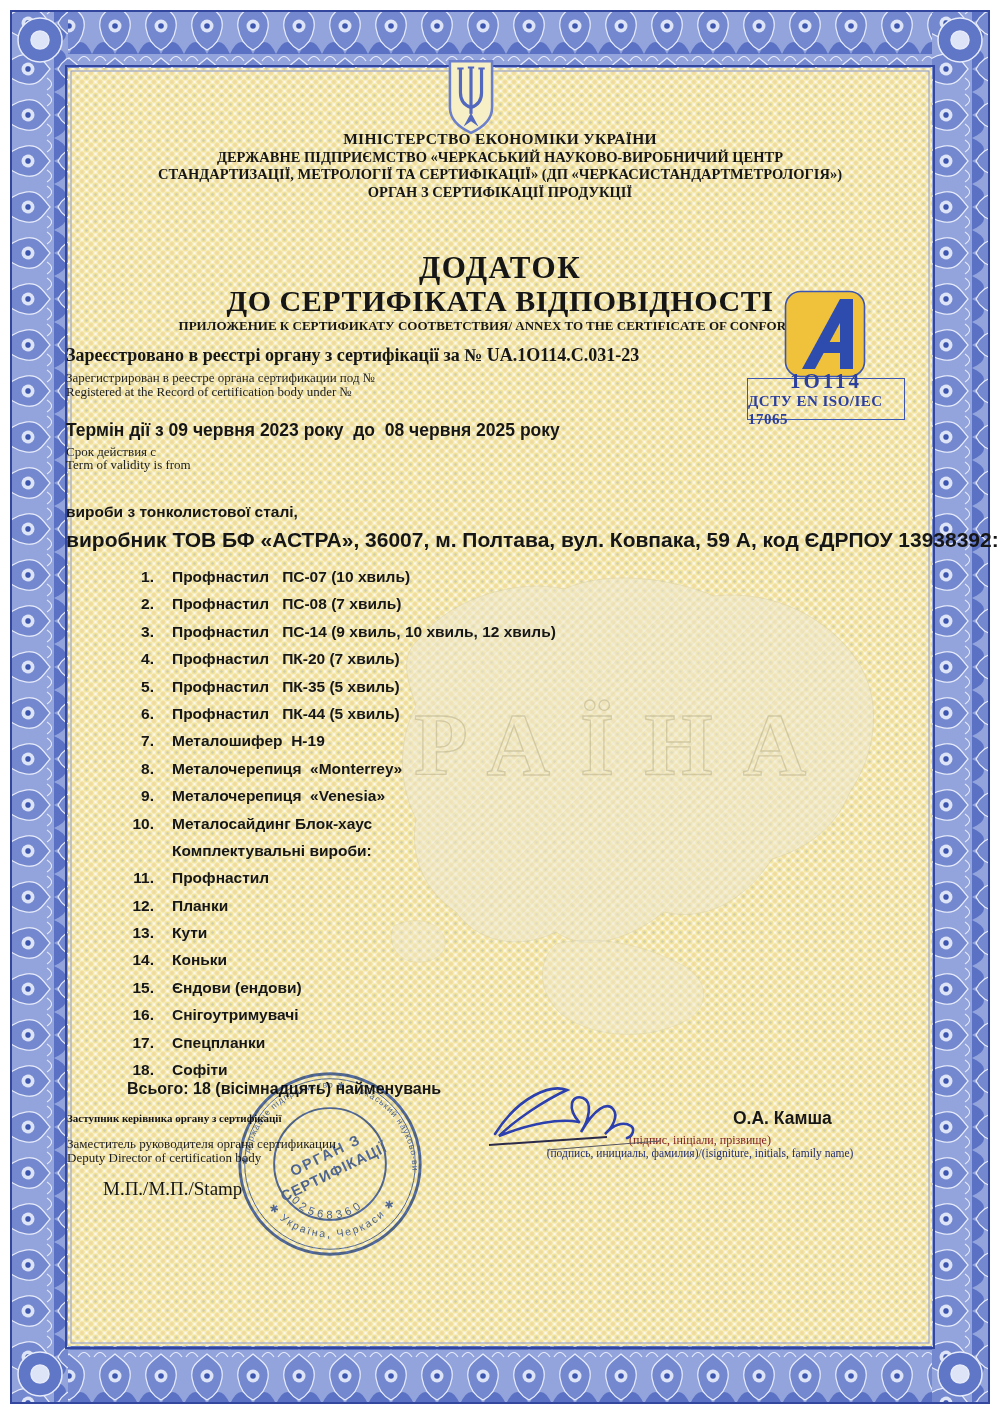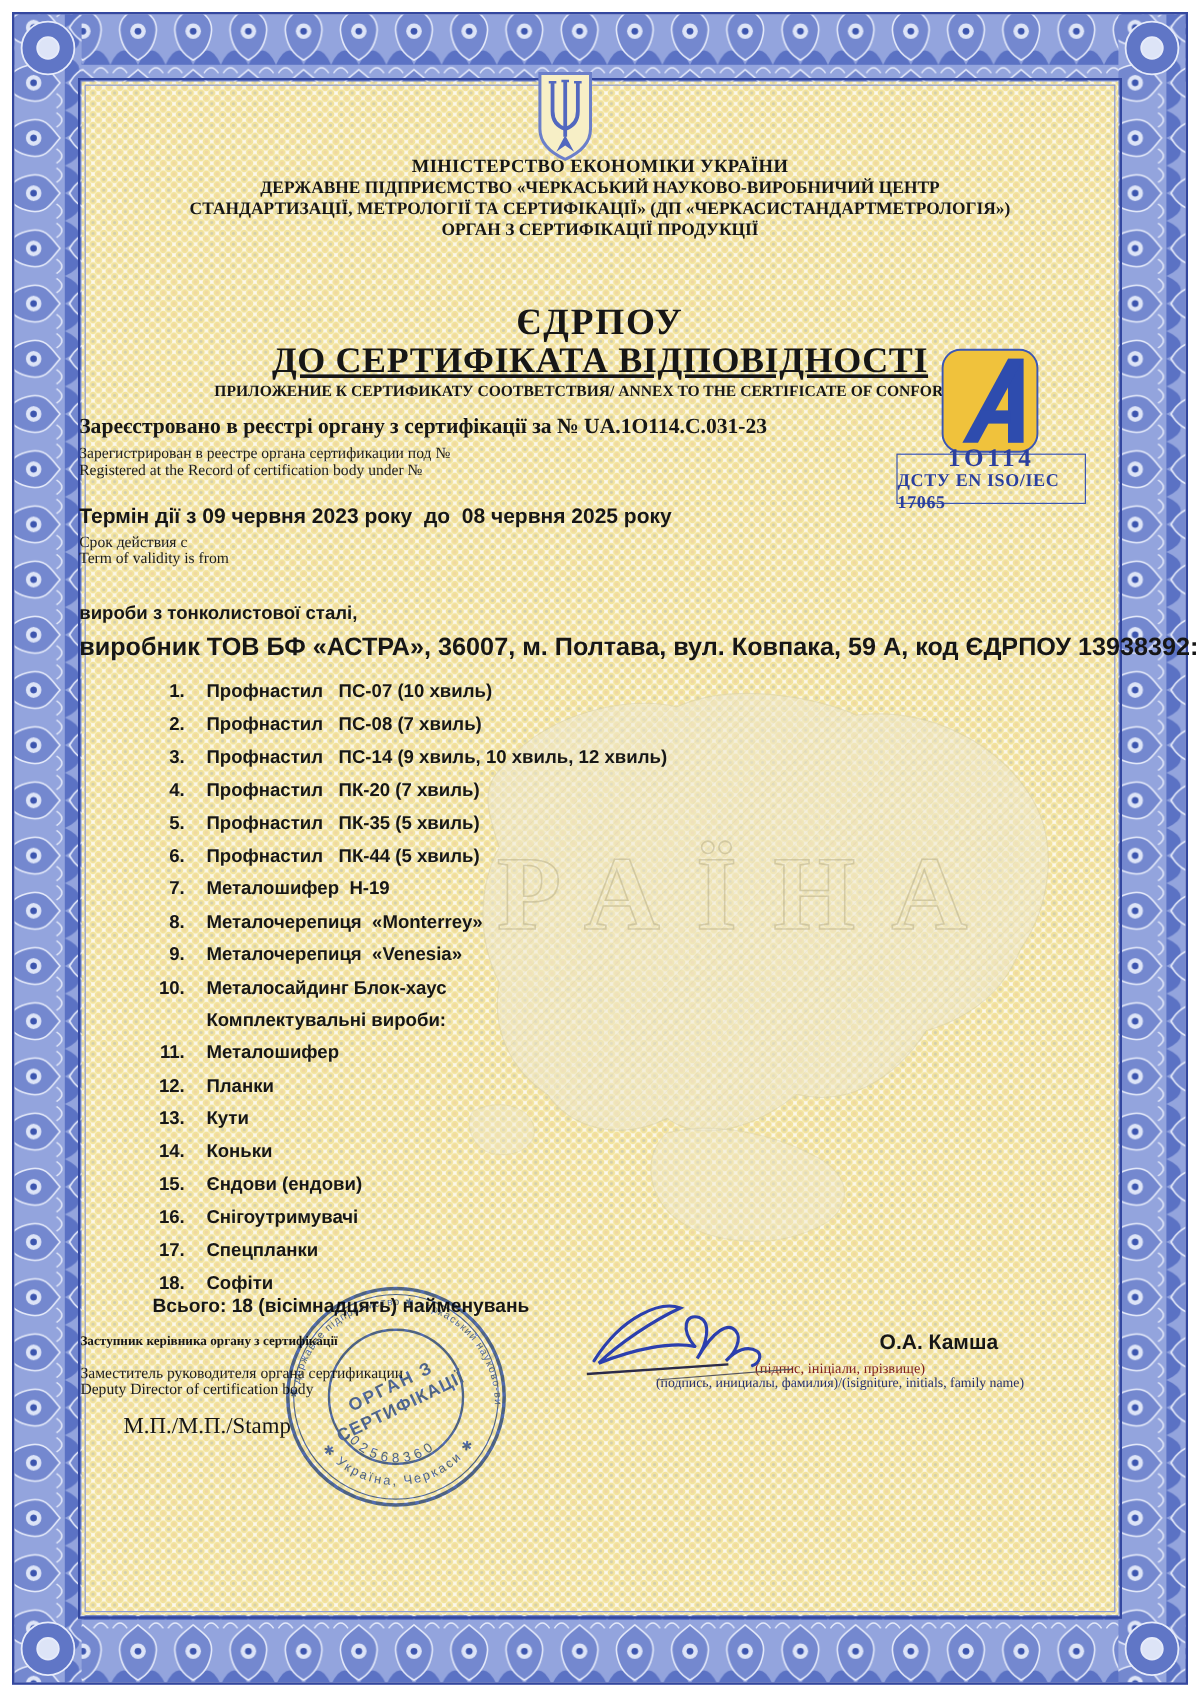--- a/index.html
+++ b/index.html
@@ -14,21 +14,21 @@
       radial-gradient(circle, rgba(242,226,152,.95) 0 2.6px, transparent 3.5px) 0 0/9px 9px,
       radial-gradient(circle, rgba(242,226,152,.95) 0 2.6px, transparent 3.5px) 4.5px 4.5px/9px 9px,
       #fbf8ec;}
   svg.frame{left:0;top:0;}
   .hdr{left:70px;width:860px;text-align:center;font-weight:bold;line-height:1.18;}
   .hdr1{top:130px;font-size:15.5px;letter-spacing:.3px;}
   .hdr2{top:149px;font-size:14.5px;}
   .hdr3{top:166px;font-size:14.5px;}
   .hdr4{top:184px;font-size:14.5px;}
   .title1{left:70px;width:860px;top:250px;text-align:center;font-size:31px;font-weight:bold;letter-spacing:1.5px;}
-  .title2{left:70px;width:860px;top:284px;text-align:center;font-size:30px;font-weight:bold;letter-spacing:.5px;text-decoration:underline;}
+  .title2{left:70px;width:860px;top:284px;text-align:center;font-size:30px;font-weight:bold;letter-spacing:.5px;}
   .subtitle{left:70px;width:860px;top:318px;text-align:center;font-size:13px;font-weight:bold;}
   .reg-main{left:66px;top:345px;font-size:18px;font-weight:bold;}
   .sm{font-size:13px;line-height:1.1;color:#1d1d1d;}
   .reg-ru{left:66px;top:371px;}
   .reg-en{left:66px;top:385px;}
   .term-main{left:66px;top:420px;font-size:17.5px;font-weight:bold;font-family:"Liberation Sans",sans-serif;white-space:pre-wrap;}
   .term-ru{left:66px;top:445px;}
   .term-en{left:66px;top:458px;}
   .prod1{left:66px;top:503px;font-size:15.5px;font-weight:bold;font-family:"Liberation Sans",sans-serif;}
   .prod2{left:66px;top:528px;font-size:21px;font-weight:bold;font-family:"Liberation Sans",sans-serif;}
@@ -123,21 +123,21 @@
     </g>
     <path d="M23 52 l-7 13 l7 -5 l7 5 z" fill="#5268bf"></path>
     <path d="M10 10 h6 M20 9 h6 M30 10 h6" stroke="#5268bf" stroke-width="2"></path>
   </svg>
 
   <div class="abs hdr hdr1">МІНІСТЕРСТВО ЕКОНОМІКИ УКРАЇНИ</div>
   <div class="abs hdr hdr3">СТАНДАРТИЗАЦІЇ, МЕТРОЛОГІЇ ТА СЕРТИФІКАЦІЇ» (ДП «ЧЕРКАСИСТАНДАРТМЕТРОЛОГІЯ»)</div>
   <div class="abs hdr hdr2">ДЕРЖАВНЕ ПІДПРИЄМСТВО «ЧЕРКАСЬКИЙ НАУКОВО-ВИРОБНИЧИЙ ЦЕНТР</div>
   <div class="abs hdr hdr4">ОРГАН З СЕРТИФІКАЦІЇ ПРОДУКЦІЇ</div>
 
-  <div class="abs title1">ЄДРПОУ</div>
+  <div class="abs title1">ДОДАТОК</div>
   <div class="abs title2">ДО СЕРТИФІКАТА ВІДПОВІДНОСТІ</div>
   <div class="abs subtitle">ПРИЛОЖЕНИЕ К СЕРТИФИКАТУ СООТВЕТСТВИЯ/ ANNEX TO THE CERTIFICATE OF CONFORMITY</div>
 
   <svg class="abs badge" width="82" height="88" viewBox="0 0 82 88">
     <rect x="1.5" y="1.5" width="79" height="85" rx="15" fill="#f0c23c" stroke="#3b56b4" stroke-width="1.6"></rect>
     <g fill="#2e4cae">
       <rect x="56" y="9" width="13" height="70"></rect>
       <path d="M56 9 L69 9 L31 79 L18 79 Z"></path>
       <rect x="33" y="52" width="25" height="11"></rect>
     </g>
@@ -199,21 +199,21 @@
       <div class="item-row">
         <span class="item-num">10.</span>
         <span class="item-text">Металосайдинг Блок-хаус</span>
       </div>
       <div class="item-row">
         <span class="item-num"></span>
         <span class="item-text">Комплектувальні вироби:</span>
       </div>
       <div class="item-row">
         <span class="item-num">11.</span>
-        <span class="item-text">Металошифер</span>
+        <span class="item-text">Профнастил</span>
       </div>
       <div class="item-row">
         <span class="item-num">12.</span>
         <span class="item-text">Планки</span>
       </div>
       <div class="item-row">
         <span class="item-num">13.</span>
         <span class="item-text">Кути</span>
       </div>
       <div class="item-row">

